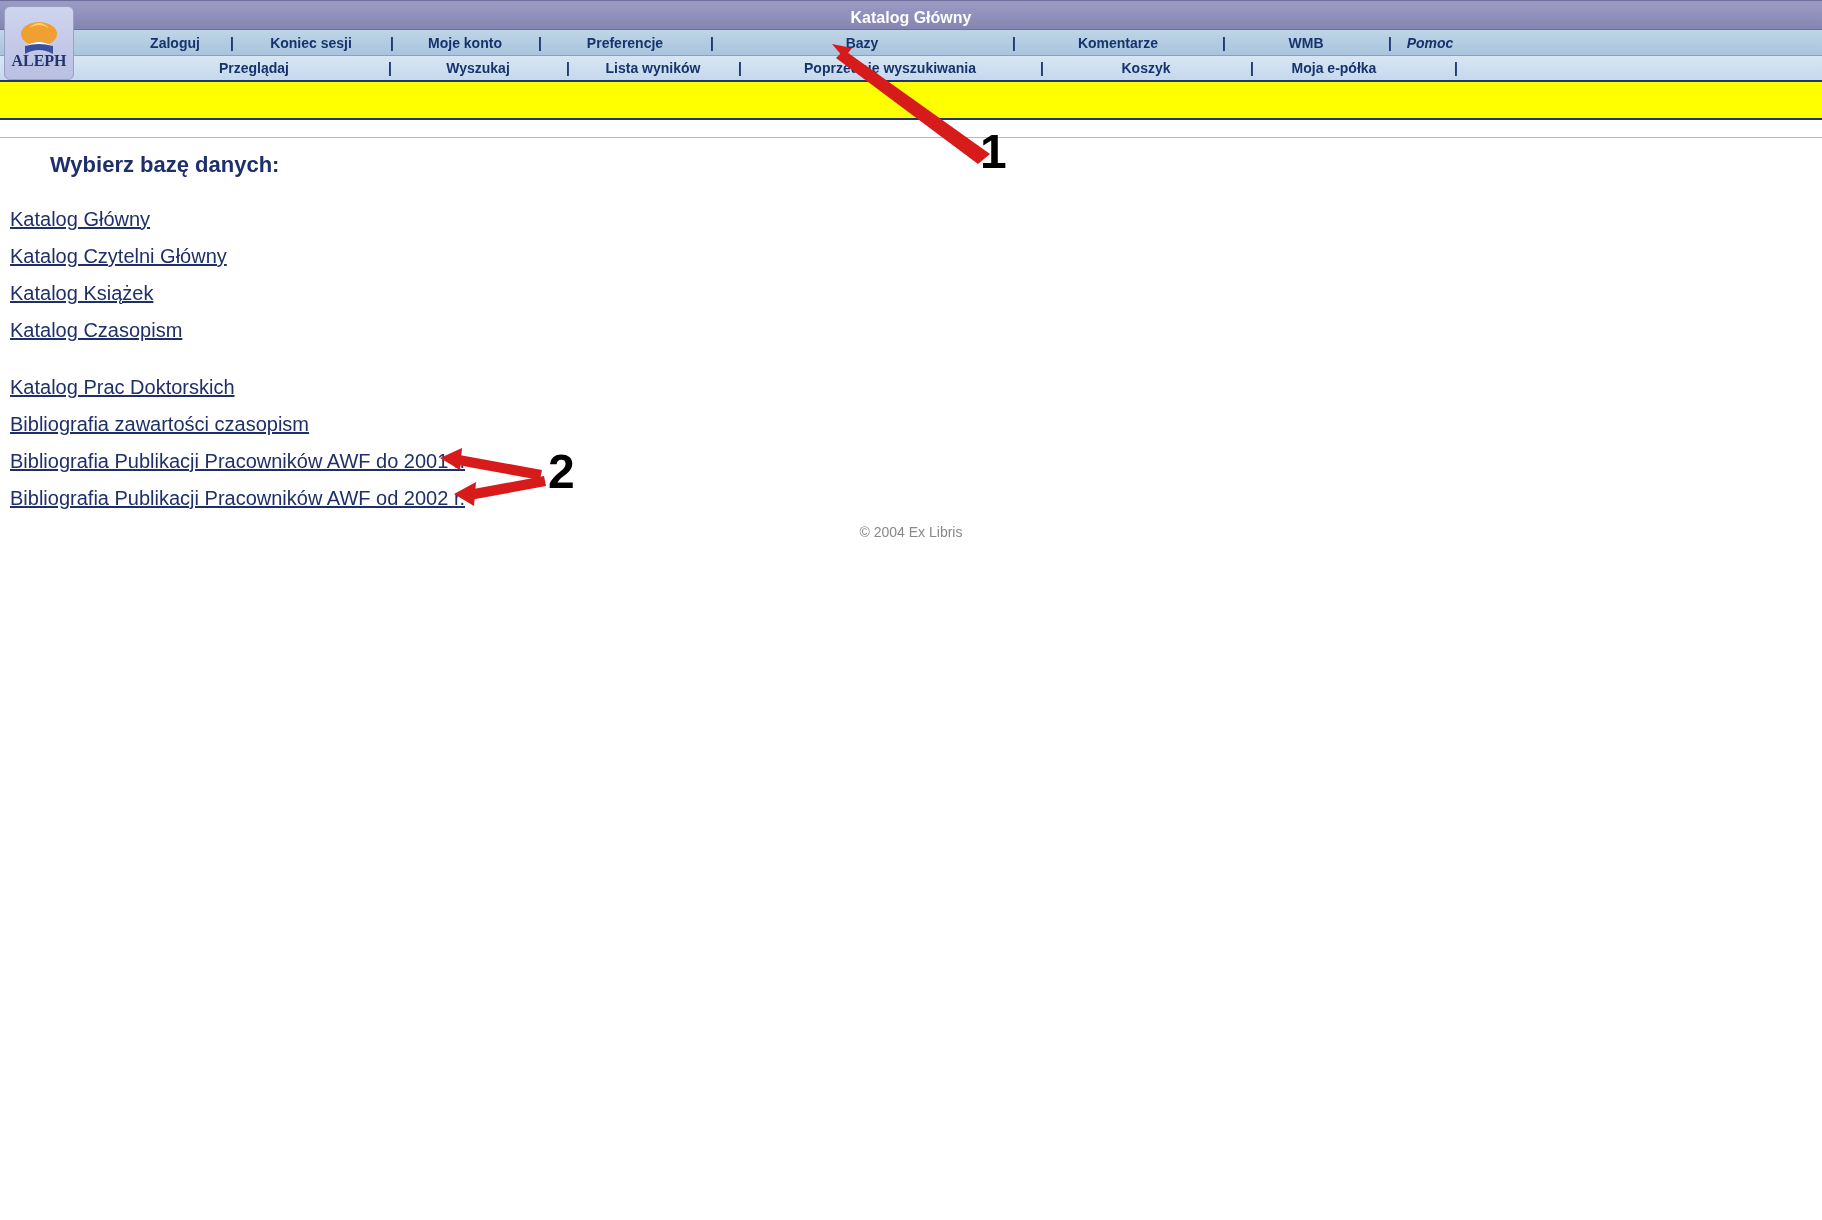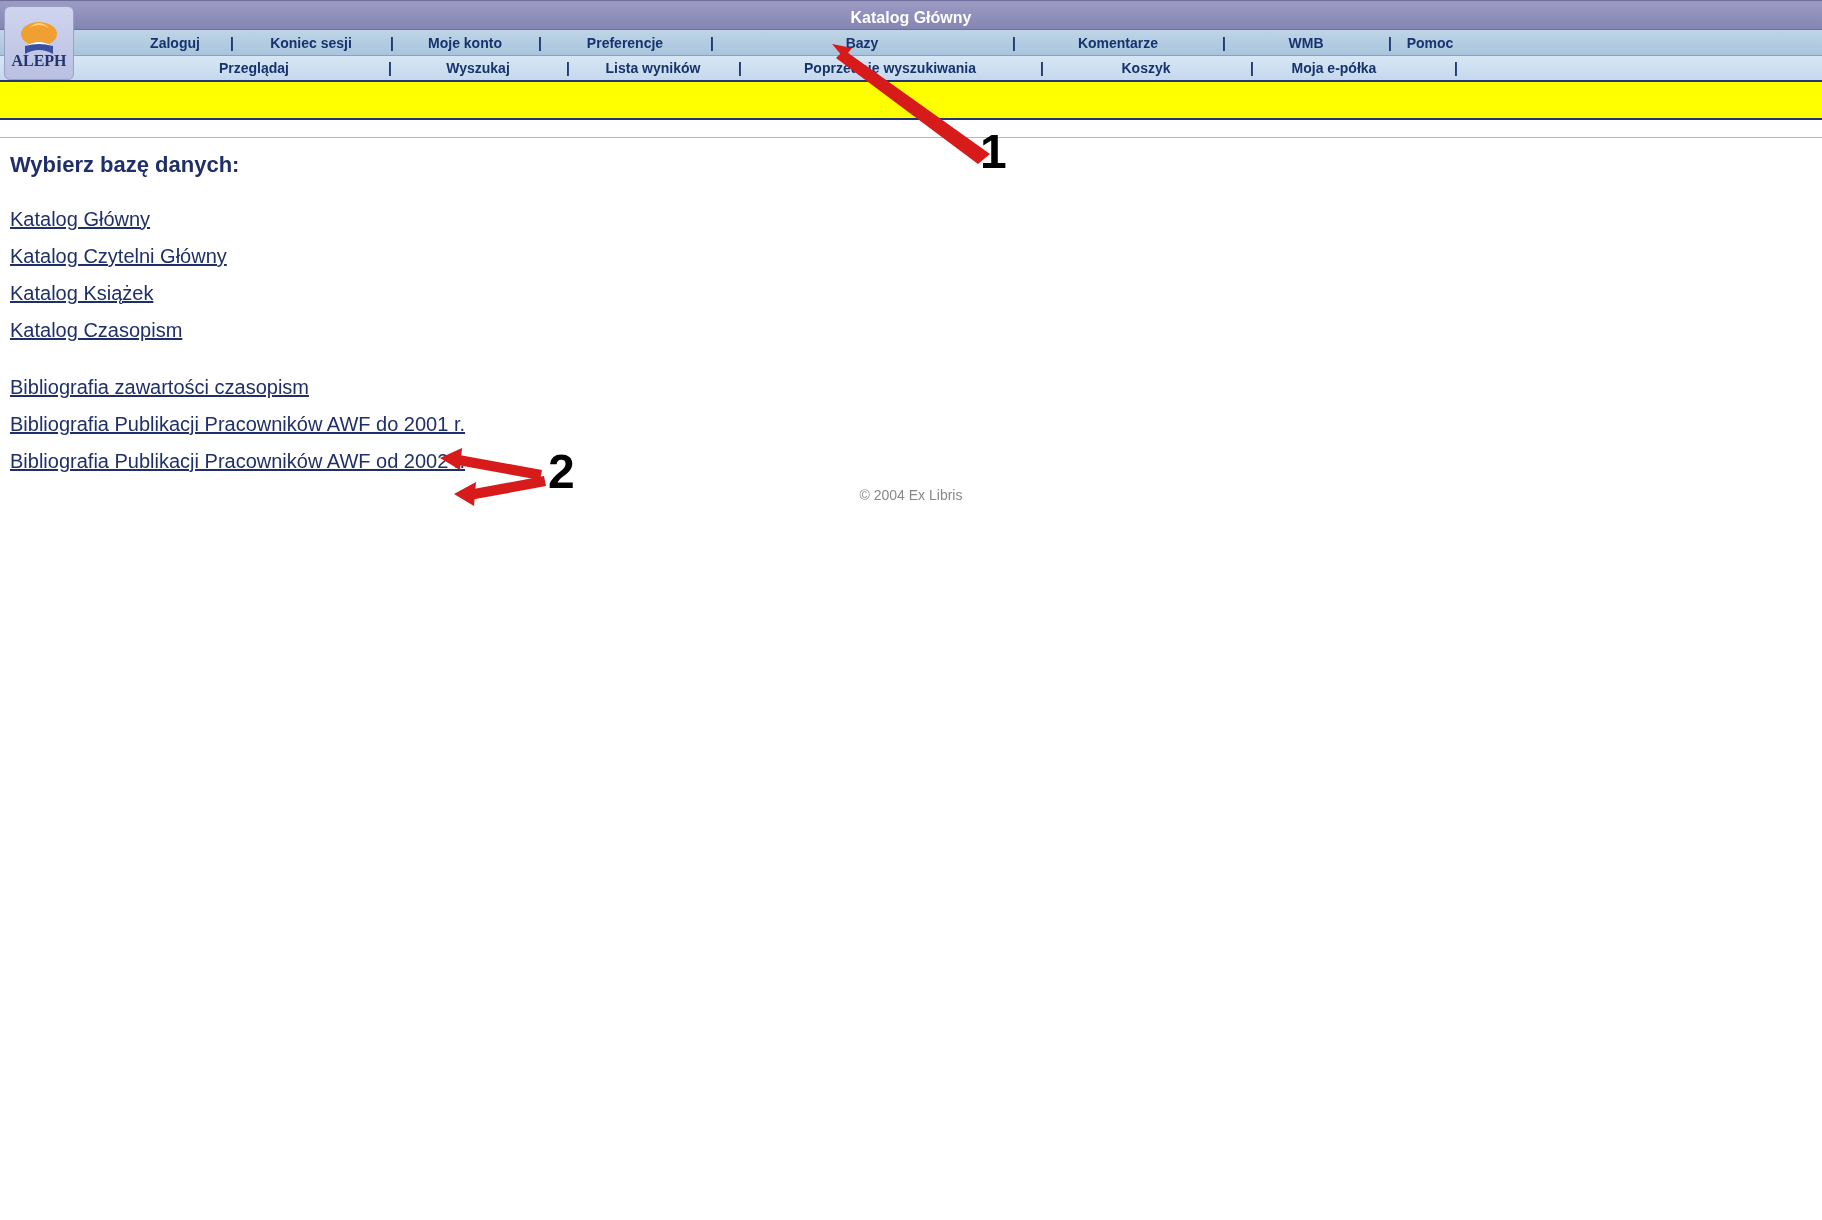--- a/index.html
+++ b/index.html
@@ -85,20 +85,21 @@
       background: #ffffff;
       height: 18px;
       border-bottom: 1px solid #b5b5c5;
     }
     .content { padding: 14px 10px; }
     .heading {
       color: #1f2f6a;
       font-size: 22px;
       font-weight: bold;
       margin-bottom: 30px;
+      margin-left: 40px;
     }
     .db-list a {
       display: inline-block;
       color: #1f2f6a;
       font-size: 20px;
       text-decoration: underline;
       cursor: pointer;
     }
     .db-item { margin-bottom: 14px; }
     .group-gap { height: 20px; }
@@ -122,21 +123,21 @@
     }
     .arrow-svg { position: absolute; overflow: visible; }
     
     .r1 .c1 { width: 110px; }
     .r1 .c2 { width: 158px; }
     .r1 .c3 { width: 146px; }
     .r1 .c4 { width: 170px; }
     .r1 .c5 { width: 300px; }
     .r1 .c6 { width: 208px; }
     .r1 .c7 { width: 164px; }
-    .r1 .c8 { width: 80px; }
+    .r1 .c8 { width: 80px; font-style: italic; }
     .r2 .c1 { width: 268px; text-align: center; padding-left: 0; }
     .r2 .c2 { width: 176px; }
     .r2 .c3 { width: 170px; }
     .r2 .c4 { width: 300px; }
     .r2 .c5 { width: 208px; }
     .r2 .c6 { width: 164px; }
     .r2 .trail { width: 80px; }
   </style>
 </head>
 <body>
@@ -199,20 +200,21 @@
   <div class="heading">Wybierz bazę danych:</div>
 
   <div class="db-list">
     <div class="db-item"><a>Katalog Główny</a></div>
     <div class="db-item"><a>Katalog Czytelni Główny</a></div>
     <div class="db-item"><a>Katalog Książek</a></div>
     <div class="db-item"><a>Katalog Czasopism</a></div>
 
     <div class="group-gap"></div>
 
+    <div class="db-item"><a>Katalog Prac Doktorskich</a></div>
     <div class="db-item"><a>Bibliografia zawartości czasopism</a></div>
     <div class="db-item"><a>Bibliografia Publikacji Pracowników AWF do 2001 r.</a></div>
     <div class="db-item"><a>Bibliografia Publikacji Pracowników AWF od 2002 r.</a></div>
   </div>
 
   <div class="footer">© 2004 Ex Libris</div>
 </div>
 
 <div class="annot-layer">
 

